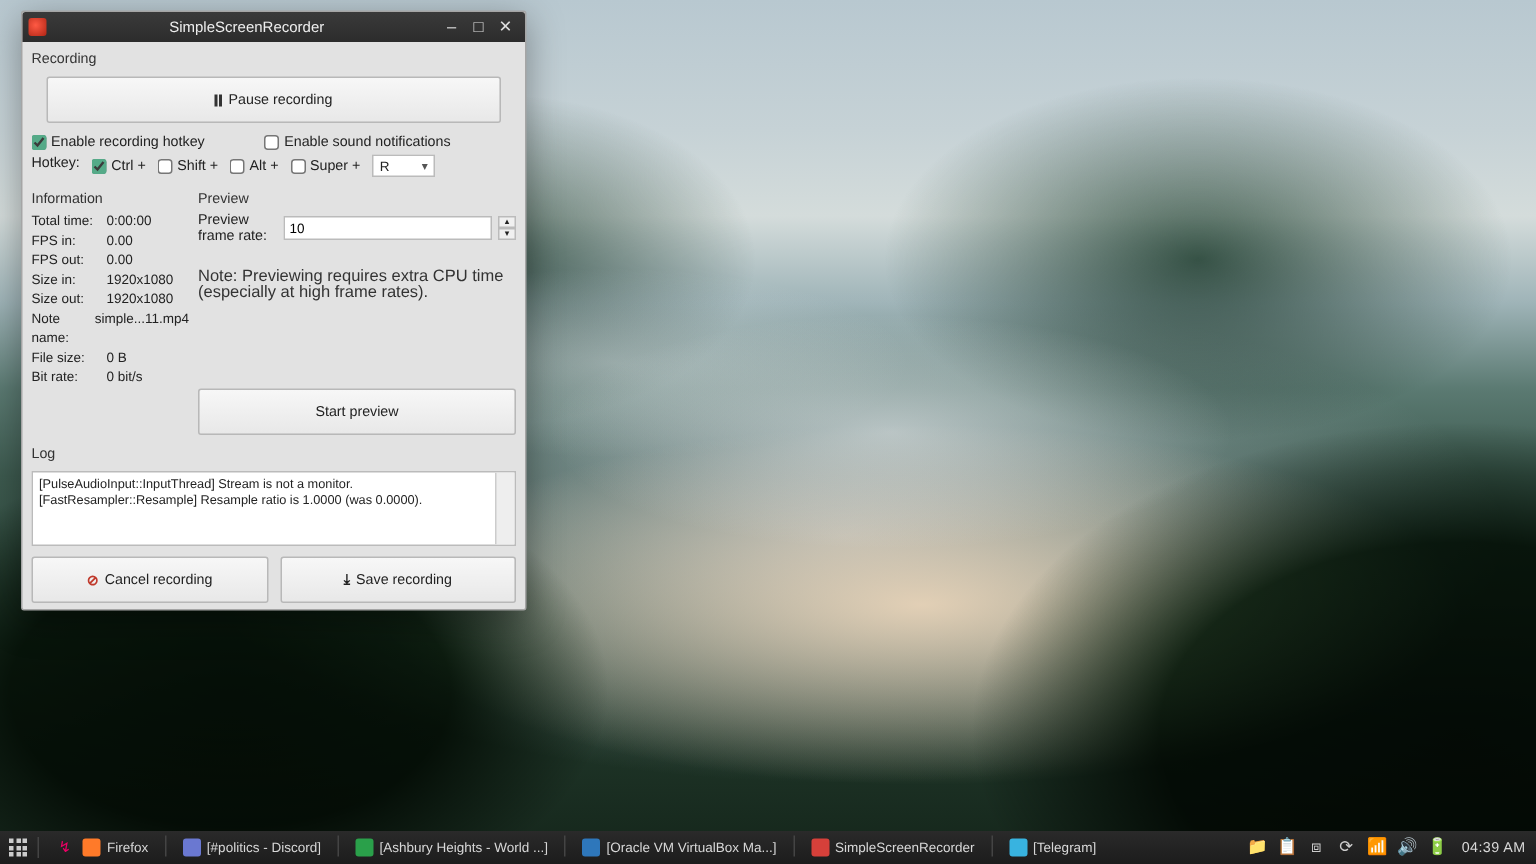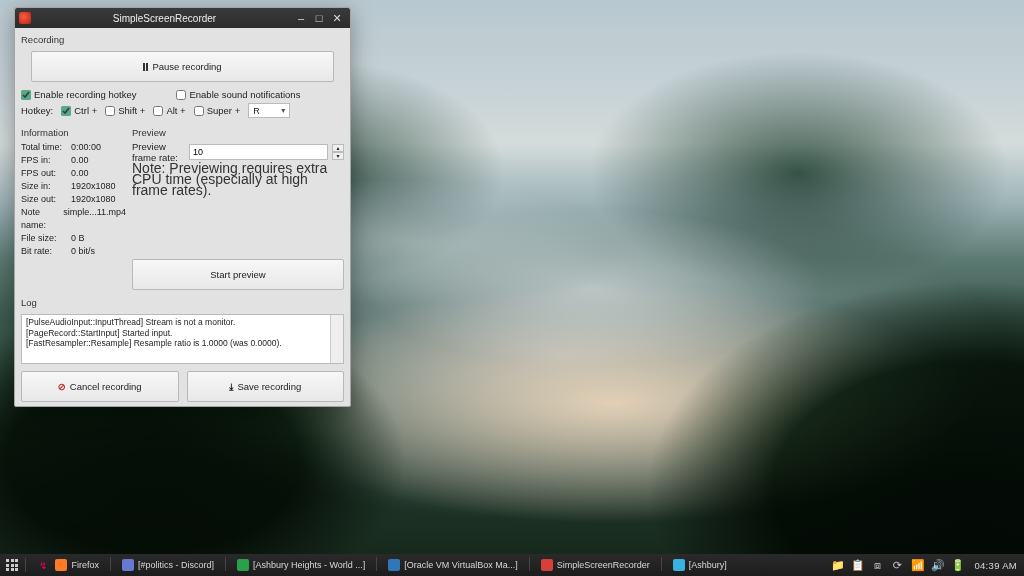--- a/index.html
+++ b/index.html
@@ -38,34 +38,34 @@
     font-size:9.5px;color:#222;display:flex;flex-direction:column;
   }
   .titlebar{height:20px;background:linear-gradient(#3a3a3a,#2c2c2c);color:#eee;display:flex;align-items:center;padding:0 4px;border-top-left-radius:2px;border-top-right-radius:2px}
   .titlebar .ticon{width:12px;height:12px;border-radius:2px;background:radial-gradient(circle at 40% 40%,#ff5a44,#b02515);margin-right:6px}
   .titlebar .ttext{flex:1;text-align:center;font-size:10px}
   .tbtn{width:18px;height:14px;color:#ddd;text-align:center;line-height:14px;font-size:11px;cursor:pointer}
 
   .body{padding:4px 6px;display:flex;flex-direction:column;gap:3px;flex:1;min-height:0}
   .sect{font-size:9.5px;color:#333;margin:2px 0 3px}
   .btn{background:linear-gradient(#f7f7f7,#e8e8e8);border:1px solid #b8b8b8;border-radius:2px;height:31px;display:flex;align-items:center;justify-content:center;gap:4px;font-size:9.5px;cursor:pointer}
-  .row{display:flex;align-items:center;gap:6px}
+  .row{display:flex;gap:6px}
   .chk{display:flex;align-items:center;gap:3px;font-size:9.5px}
   .chk input{width:10px;height:10px;accent-color:#5a8}
   .cols{display:flex;gap:6px;min-height:0}
   .infocol{width:105px}
   .prevcol{flex:1;display:flex;flex-direction:column}
   .kv{display:flex;font-size:9px;line-height:13px}
   .kv .k{width:50px}
   .kv .v{flex:1}
   .spin{display:flex;align-items:center;gap:4px}
   .spin input{width:100%;height:16px;border:1px solid #bbb;padding:0 3px;font-size:9px;background:#fff}
   .spinbtns{display:flex;flex-direction:column}
   .spinbtns span{width:12px;height:8px;border:1px solid #bbb;background:#f0f0f0;font-size:6px;line-height:6px;text-align:center;cursor:pointer}
-  .note{font-size:14px;color:#333;margin-top:0;line-height:11px}
+  .note{font-size:11px;color:#333;margin-top:16px;line-height:11px}
   .prevarea{flex:1}
   .logbox{border:1px solid #bbb;background:#fff;height:50px;padding:2px 4px;font-size:8.5px;line-height:10.5px;overflow:hidden;position:relative}
   .logbox::after{content:"";position:absolute;right:0;top:0;width:12px;height:100%;background:#eee;border-left:1px solid #ccc}
   .btnrow{display:flex;gap:8px;margin-top:4px}
   .btnrow .btn{flex:1}
   .combo{border:1px solid #bbb;background:#fff;height:15px;width:42px;display:flex;align-items:center;padding:0 4px;font-size:9px;justify-content:space-between;cursor:pointer}
   .combo::after{content:"▾";font-size:8px;color:#555}
 
   
   .taskbar{position:absolute;left:0;right:0;bottom:0;height:22px;background:linear-gradient(#2a2a2a,#1c1c1c);display:flex;align-items:center;color:#d8d8d8;font-size:9px;padding:0 4px;gap:2px}
@@ -188,21 +188,20 @@
         <div class="prevarea"></div>
         <div class="btn">
             <span>Start preview</span>
           </div>
       </div>
     </div>
 
     <div class="sect" style="margin-top:4px">Log</div>
     <div class="logbox" id="logbox">
         <div>[PulseAudioInput::InputThread] Stream is not a monitor.</div>
-        <div>[PageRecord::StartInput] Started input.</div>
         <div>[FastResampler::Resample] Resample ratio is 1.0000 (was 0.0000).</div>
       </div>
 
     <div class="btnrow">
       <div class="btn">
         <span style="color:#c0392b;font-weight:bold">⊘</span>
         <span>Cancel recording</span>
       </div>
       <div class="btn">
         <span style="font-weight:bold">⤓</span>
@@ -248,21 +247,21 @@
         <span>[Oracle VM VirtualBox Ma...]</span>
       </div>
       <div class="tb-sep"></div>
       <div class="tb-item">
         <span class="ico" style="background:#d6403a"></span>
         <span>SimpleScreenRecorder</span>
       </div>
       <div class="tb-sep"></div>
       <div class="tb-item">
         <span class="ico" style="background:#38b3e0"></span>
-        <span>[Ashbury]</span>
+        <span>[Telegram]</span>
       </div>
     </div>
 
   <div class="tray">
     <span class="ti">📁</span>
     <span class="ti">📋</span>
     <span class="ti">⧈</span>
     <span class="ti">⟳</span>
     <span class="ti">📶</span>
     <span class="ti">🔊</span>

